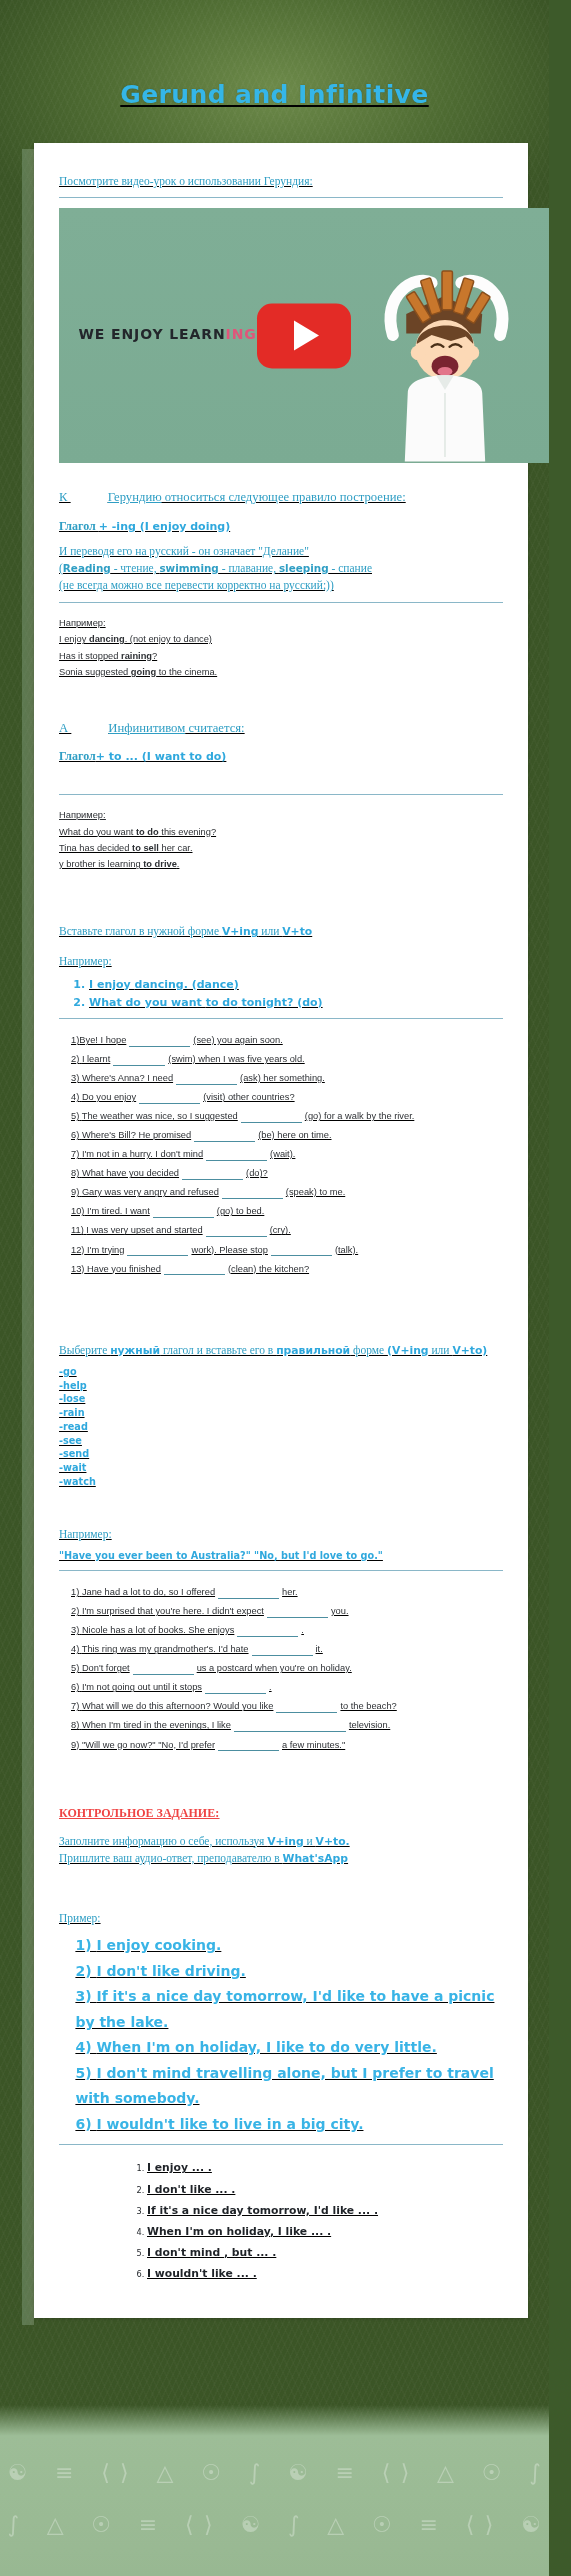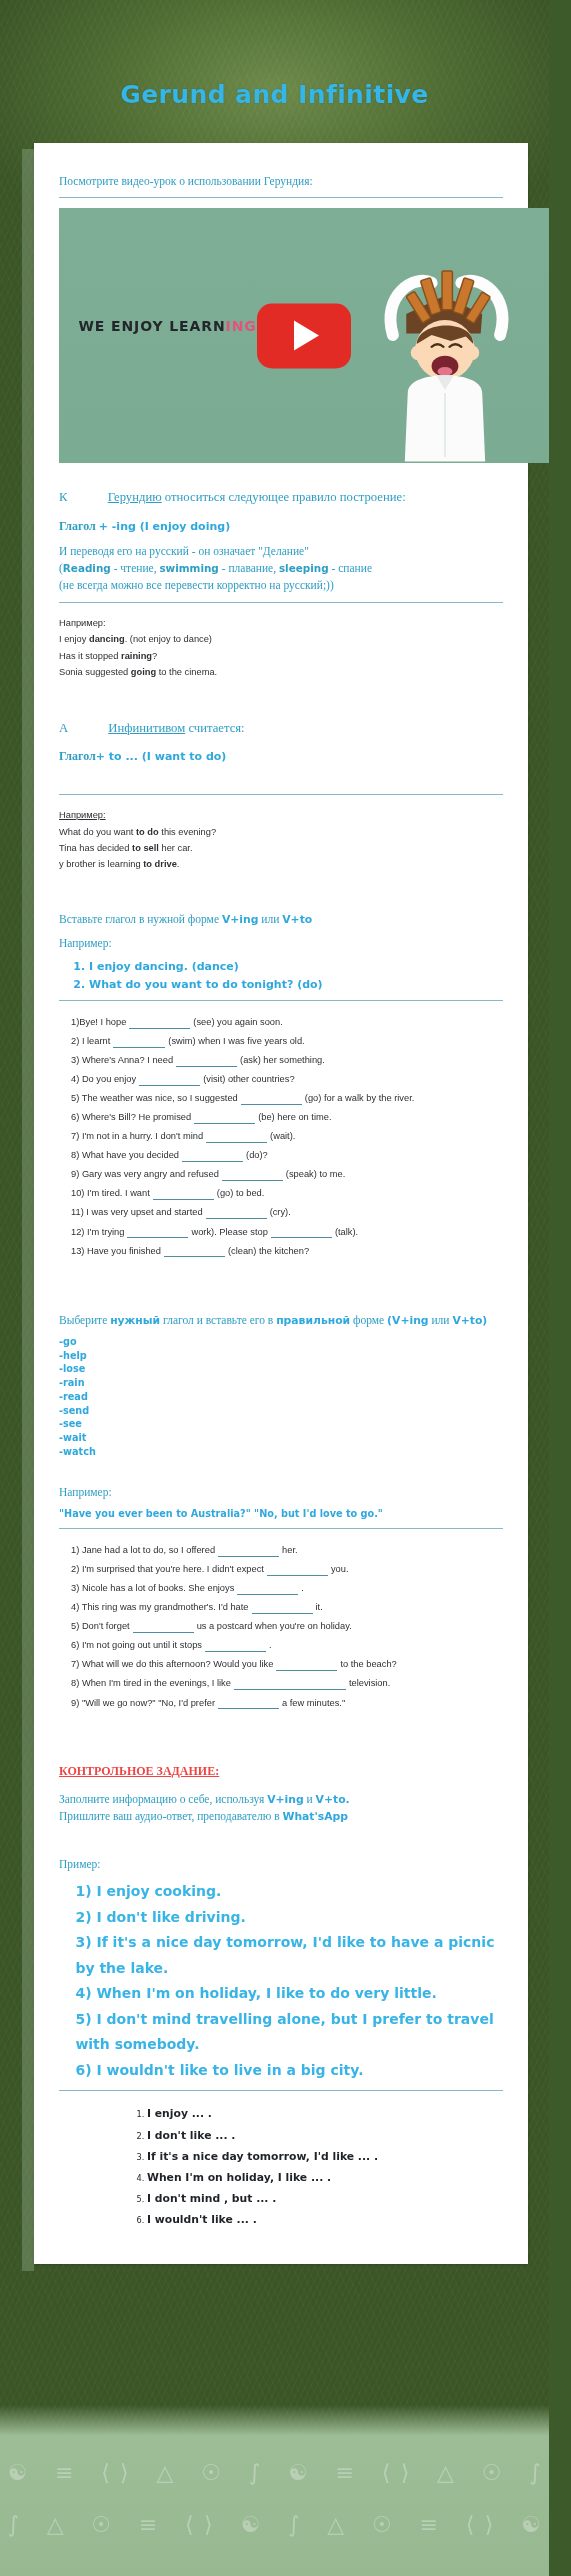--- a/index.html
+++ b/index.html
@@ -10,20 +10,21 @@
     background:#3d5a2a;
   }
   .page {
     position:relative;
     width:549px;
     min-height:2576px;
     background:
       radial-gradient(ellipse 387px 223px at 50% 89px, #6d8a4a 0%, #4e6b32 45%, #3b5526 80%),
       linear-gradient(180deg,#3f5a28 0%,#456030 50%,#8fae8a 92%,#9cbb96 100%);
     overflow:hidden;
+    text-decoration:underline;
   }
   .chalk-texture{
     position:absolute; inset:0;
     background-image:
       repeating-linear-gradient(115deg, rgba(255,255,255,.025) 0 1.5px, rgba(0,0,0,0) 1.5px 5.2px),
       repeating-linear-gradient(65deg, rgba(255,255,255,.018) 0 1.5px, rgba(0,0,0,0) 1.5px 6.7px);
     pointer-events:none;
   }
   .doodle-band{
     position:absolute; left:0; right:0; bottom:0; height:171px;
@@ -79,21 +80,21 @@
   .hr.wide{ margin:7.4px 0 12px 0; }
 
   .video{
     position:relative;
     width:490px; height:255px;
     margin:1.5px 0 0 0;
     background:linear-gradient(180deg,#7fae96 0%,#7bab93 100%);
     overflow:hidden;
   }
   .vid-caption{
-    position:absolute; left:19.4px; top:110px;
+    position:absolute; left:19.4px; top:118px;
     font-family:"DejaVu Sans", sans-serif;
     font-weight:bold; font-size:14px; letter-spacing:0.9px;
     color:#23262b;
   }
   .vid-caption .pink{ color:#e0557a; }
   .play{
     position:absolute; left:50%; top:50%; transform:translate(-50%,-50%);
     width:94px; height:65px; border-radius:15px;
     background:#e32b26;
     display:flex; align-items:center; justify-content:center;
@@ -132,21 +133,21 @@
   .plain .lbl{ text-decoration:none; }
   .plain.underline-label .lbl{ text-decoration:underline; }
   .plain b{ font-weight:bold; }
 
   .spacer-sm{ height:13.4px; }
   .spacer-md{ height:25px; }
   .spacer-lg{ height:39px; }
 
   .ex-head{
     font-family:"Liberation Serif", serif;
-    font-size:11.5px; color:#2f9ec4; line-height:1.5; margin:0 0 6px 0;
+    font-size:11.5px; color:#2f9ec4; line-height:1.5; margin:12px 0 6px 0;
   }
   .ex-head b{ font-family:"DejaVu Sans", sans-serif; font-size:10.8px; }
 
   ol.blue-ol{
     margin:3px 0 3px 0; padding-left:30px;
     font-family:"DejaVu Sans", sans-serif; font-weight:bold;
     font-size:11px; color:#2fa8dd; line-height:1.55;
   }
   ol.blue-ol li{ margin:0.7px 0; }
 
@@ -308,22 +309,22 @@
     <div class="spacer-lg"></div>
 
     <p class="ex-head"><span>Выберите </span><b class="blue-bold">нужный</b><span> глагол и вставьте его в </span><b class="blue-bold">правильной</b><span> форме </span><b class="blue-bold">(V+ing</b><span> или </span><b class="blue-bold">V+to)</b></p>
 
     <div class="verbs">
       <div>-go</div>
       <div>-help</div>
       <div>-lose</div>
       <div>-rain</div>
       <div>-read</div>
+      <div>-see</div>
       <div>-send</div>
-      <div>-see</div>
       <div>-wait</div>
       <div>-watch</div>
     </div>
 
     <div class="spacer-md"></div>
 
     <p class="ex-head">Например:</p>
     <p class="verbs">"Have you ever been to Australia?" "No, but I'd love to go."</p>
     <hr class="hr wide">
 

